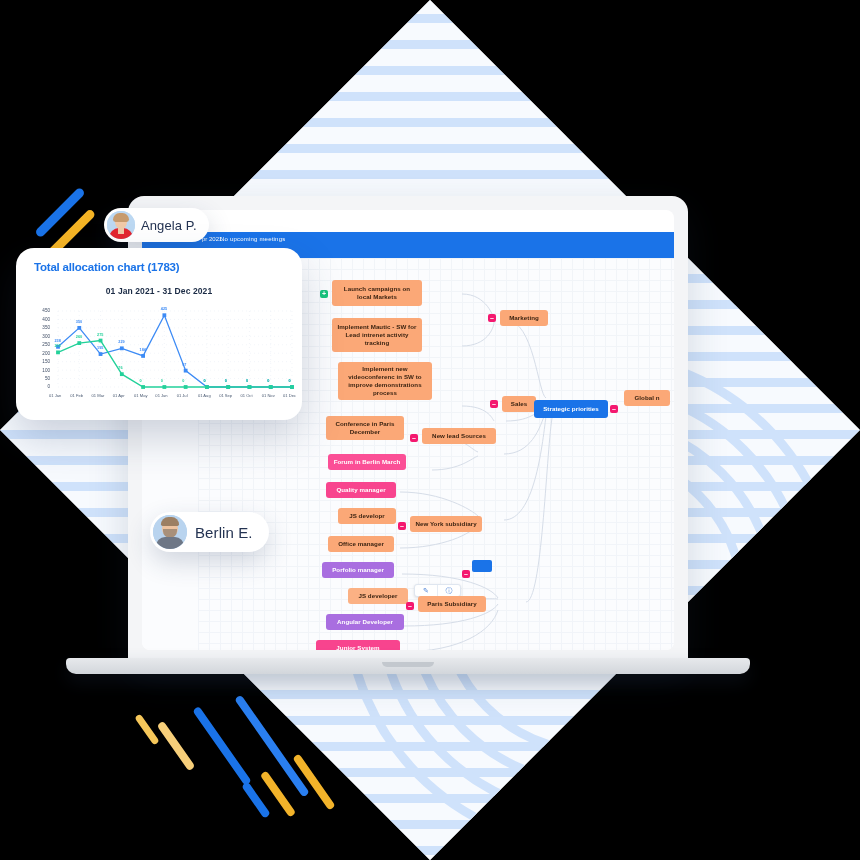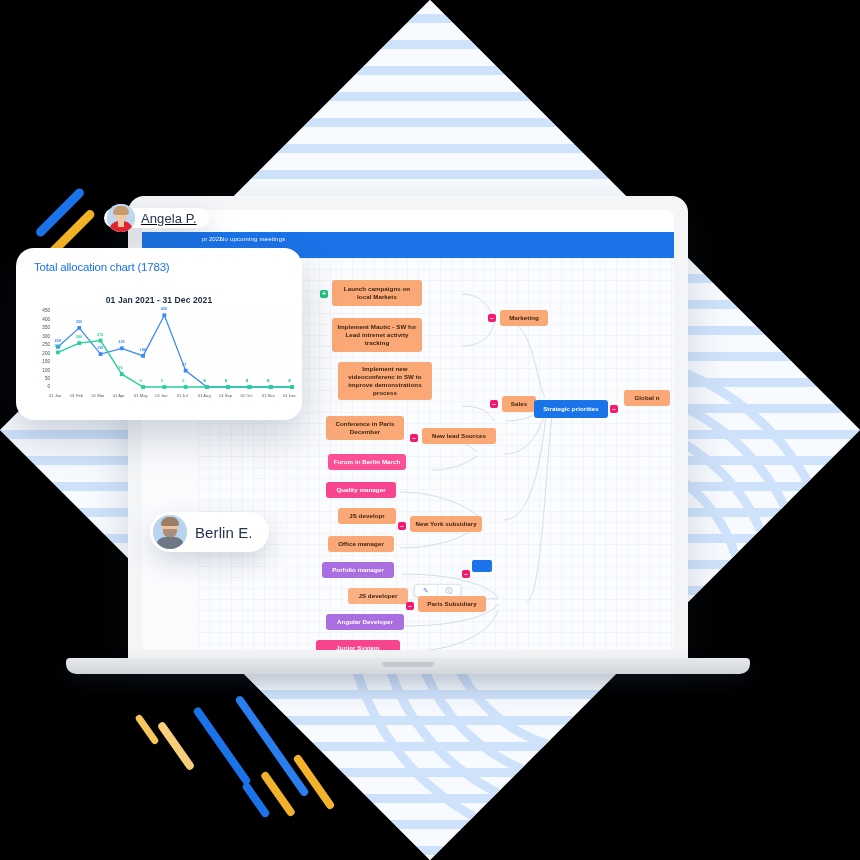--- a/index.html
+++ b/index.html
@@ -127,25 +127,25 @@
 
   
   .chart-card{
     position:absolute;left:16px;top:248px;width:286px;height:172px;
     background:#fff;border-radius:18px;
     box-shadow:0 18px 42px rgba(40,60,95,.22);
     overflow:hidden;
   }
   .chart-title{
     position:absolute;left:18px;top:13px;
-    color:#1a73e8;font-size:11.5px;font-weight:normal;letter-spacing:-.2px;
+    color:#1a73e8;font-size:11.5px;font-weight:bold;letter-spacing:-.2px;
   }
   .chart-sub{
     position:absolute;left:0;top:38px;width:286px;text-align:center;
-    color:#1b2b45;font-size:8.5px;font-weight:bold;letter-spacing:.1px;margin-top:9px;
+    color:#1b2b45;font-size:8.5px;font-weight:bold;letter-spacing:.1px;
   }
   .plot{position:absolute;left:0;top:55px;width:286px;height:112px;}
   .ylab{
     position:absolute;text-align:right;width:20px;
     font-size:4.6px;color:#3d4b63;line-height:5px;
   }
   .xlab{
     position:absolute;top:0;font-size:4.1px;color:#4a5a72;white-space:nowrap;
   }
   .dlab{position:absolute;font-size:3.8px;font-weight:bold;white-space:nowrap;}
@@ -154,21 +154,21 @@
   .chip{
     position:absolute;height:40px;background:#fff;border-radius:22px;
     box-shadow:0 10px 26px rgba(40,60,95,.20);
     display:flex;align-items:center;padding-right:16px;
   }
   .chip .av{
     width:34px;height:34px;border-radius:50%;margin:3px 8px 3px 3px;
     overflow:hidden;position:relative;flex:none;
   }
   .chip .name{font-size:15px;color:#243352;letter-spacing:.1px;}
-  .chip.small{height:20px;border-radius:18px;padding-right:12px;text-decoration:underline;}
+  .chip.small{height:34px;border-radius:18px;padding-right:12px;}
   .chip.small .av{width:28px;height:28px;margin:3px 6px 3px 3px;}
   .chip.small .name{font-size:13px;}
 
   
   .av-bg{position:absolute;inset:0;}
   .av-a{background:#bcd8f2;}
   .av-b{background:#b9d4ef;}
   .face{position:absolute;border-radius:50%;}
 </style>
 </head>

